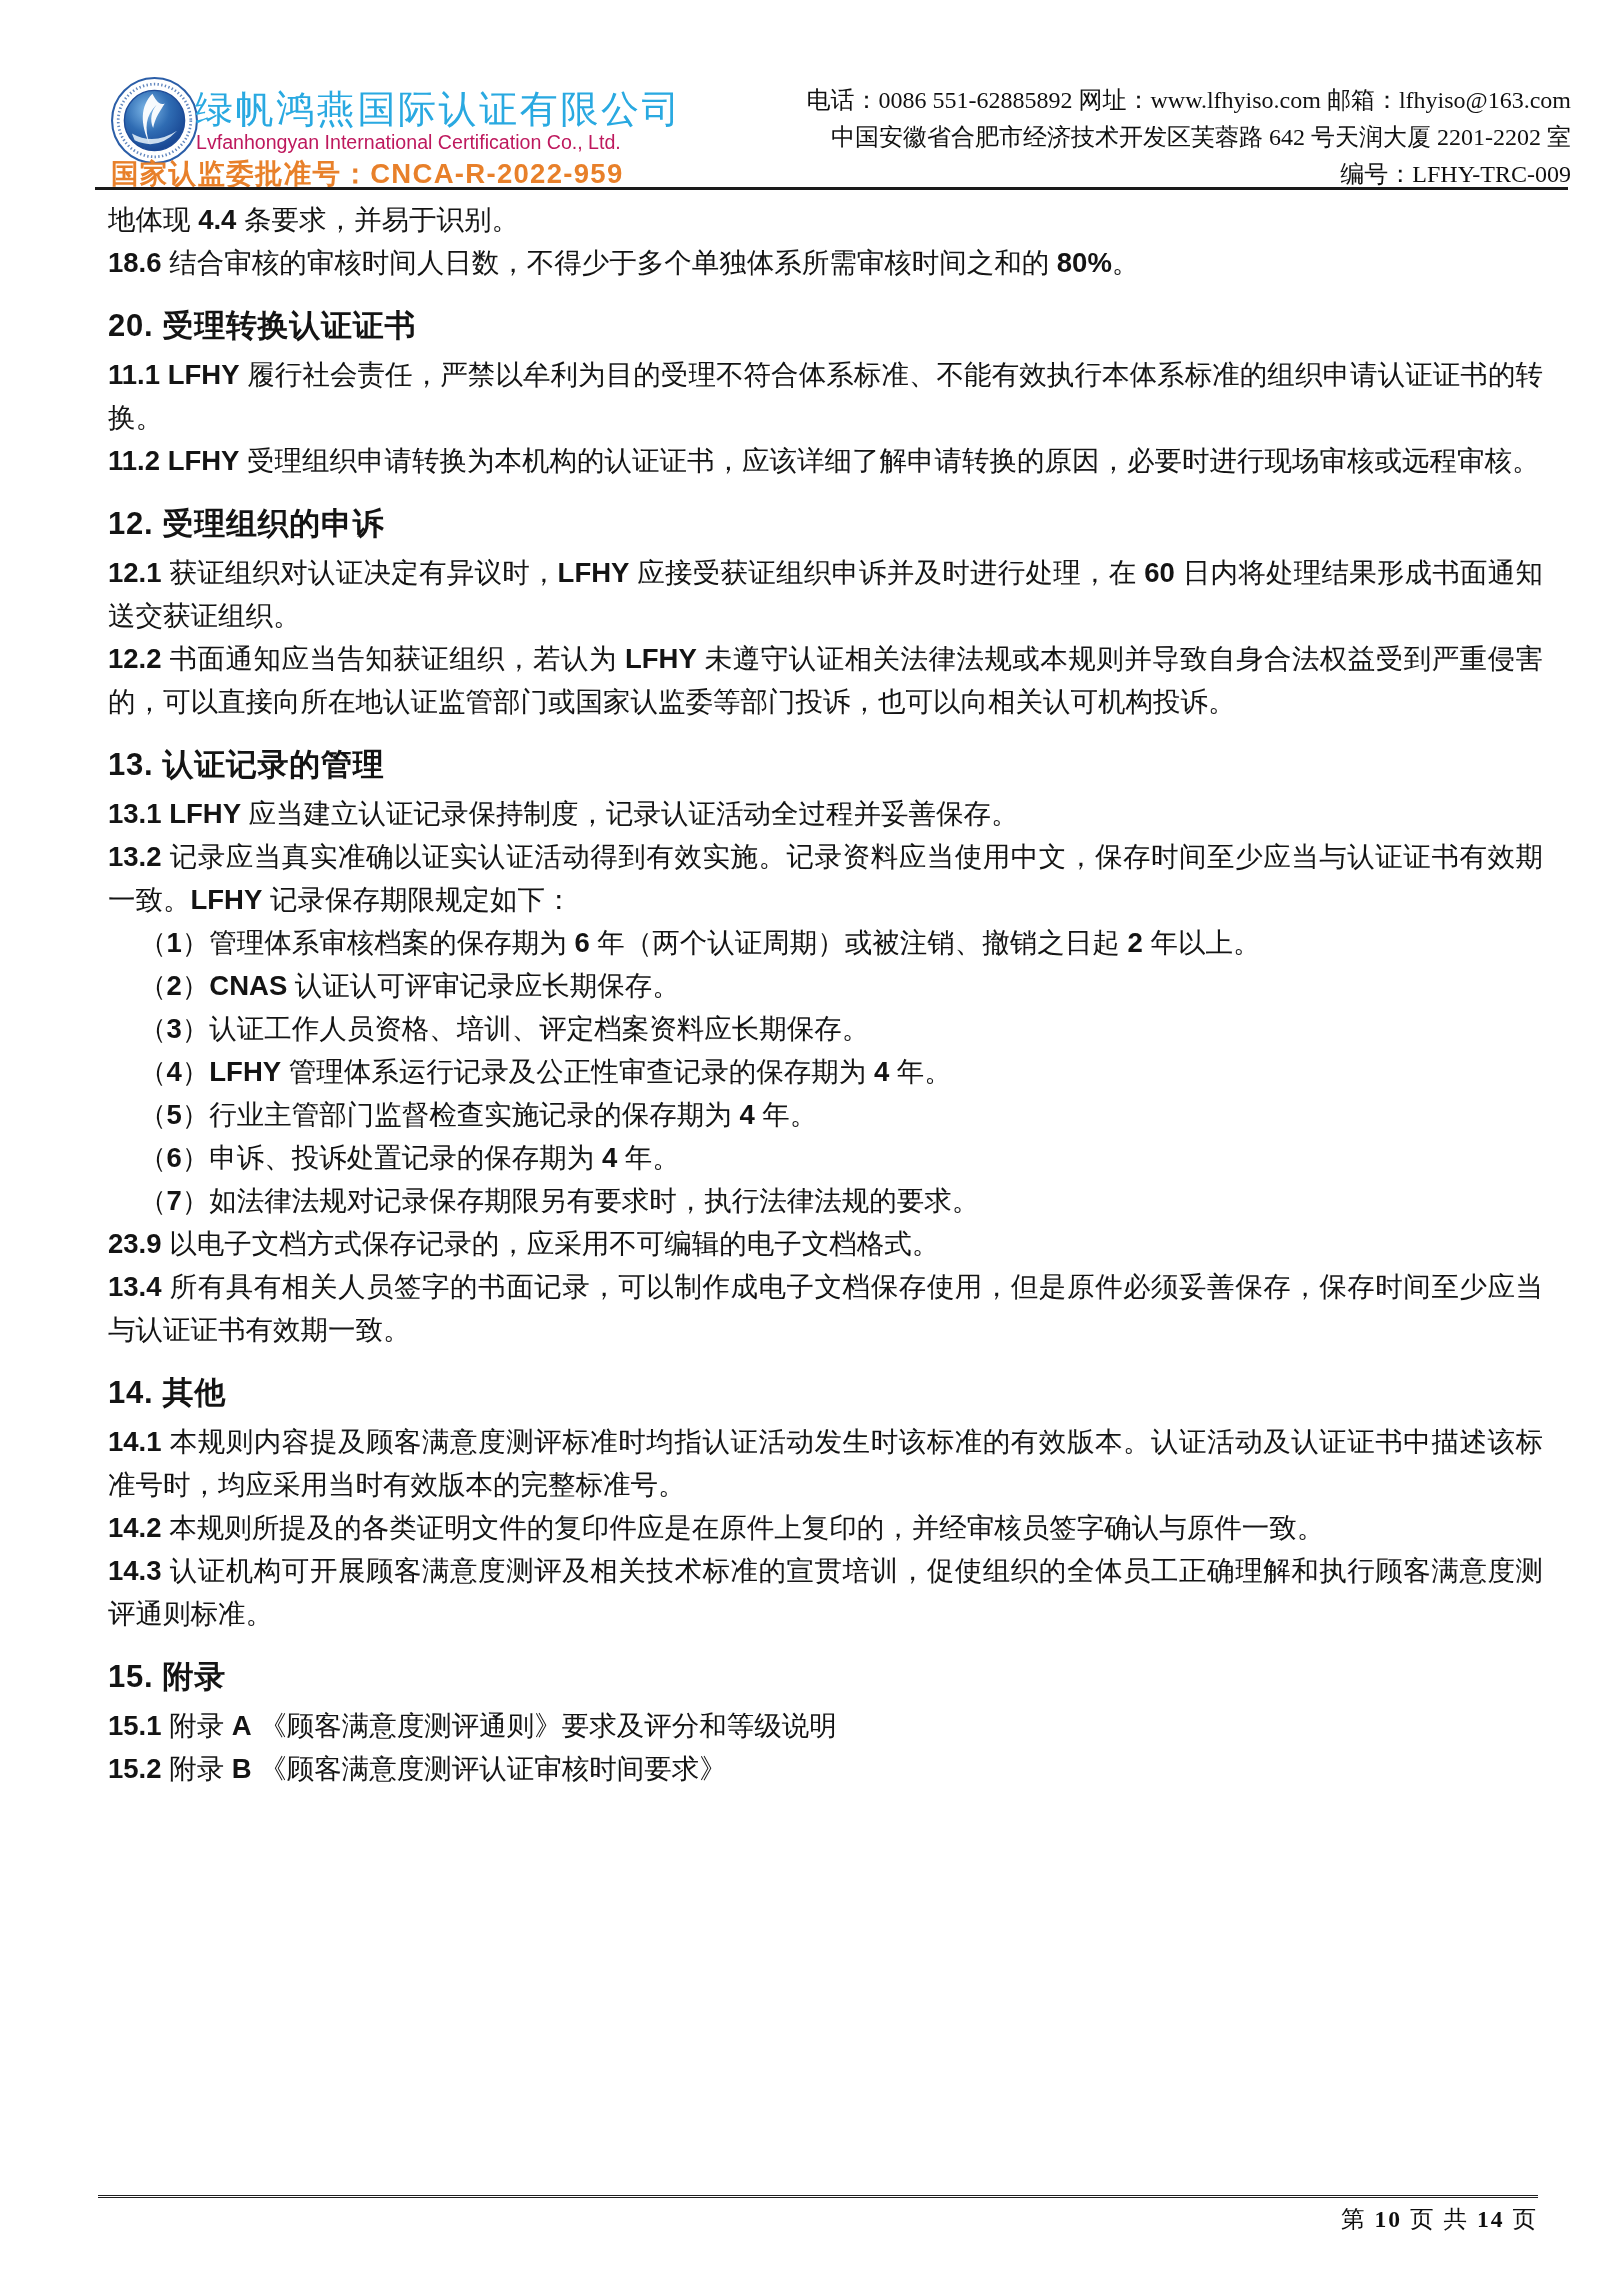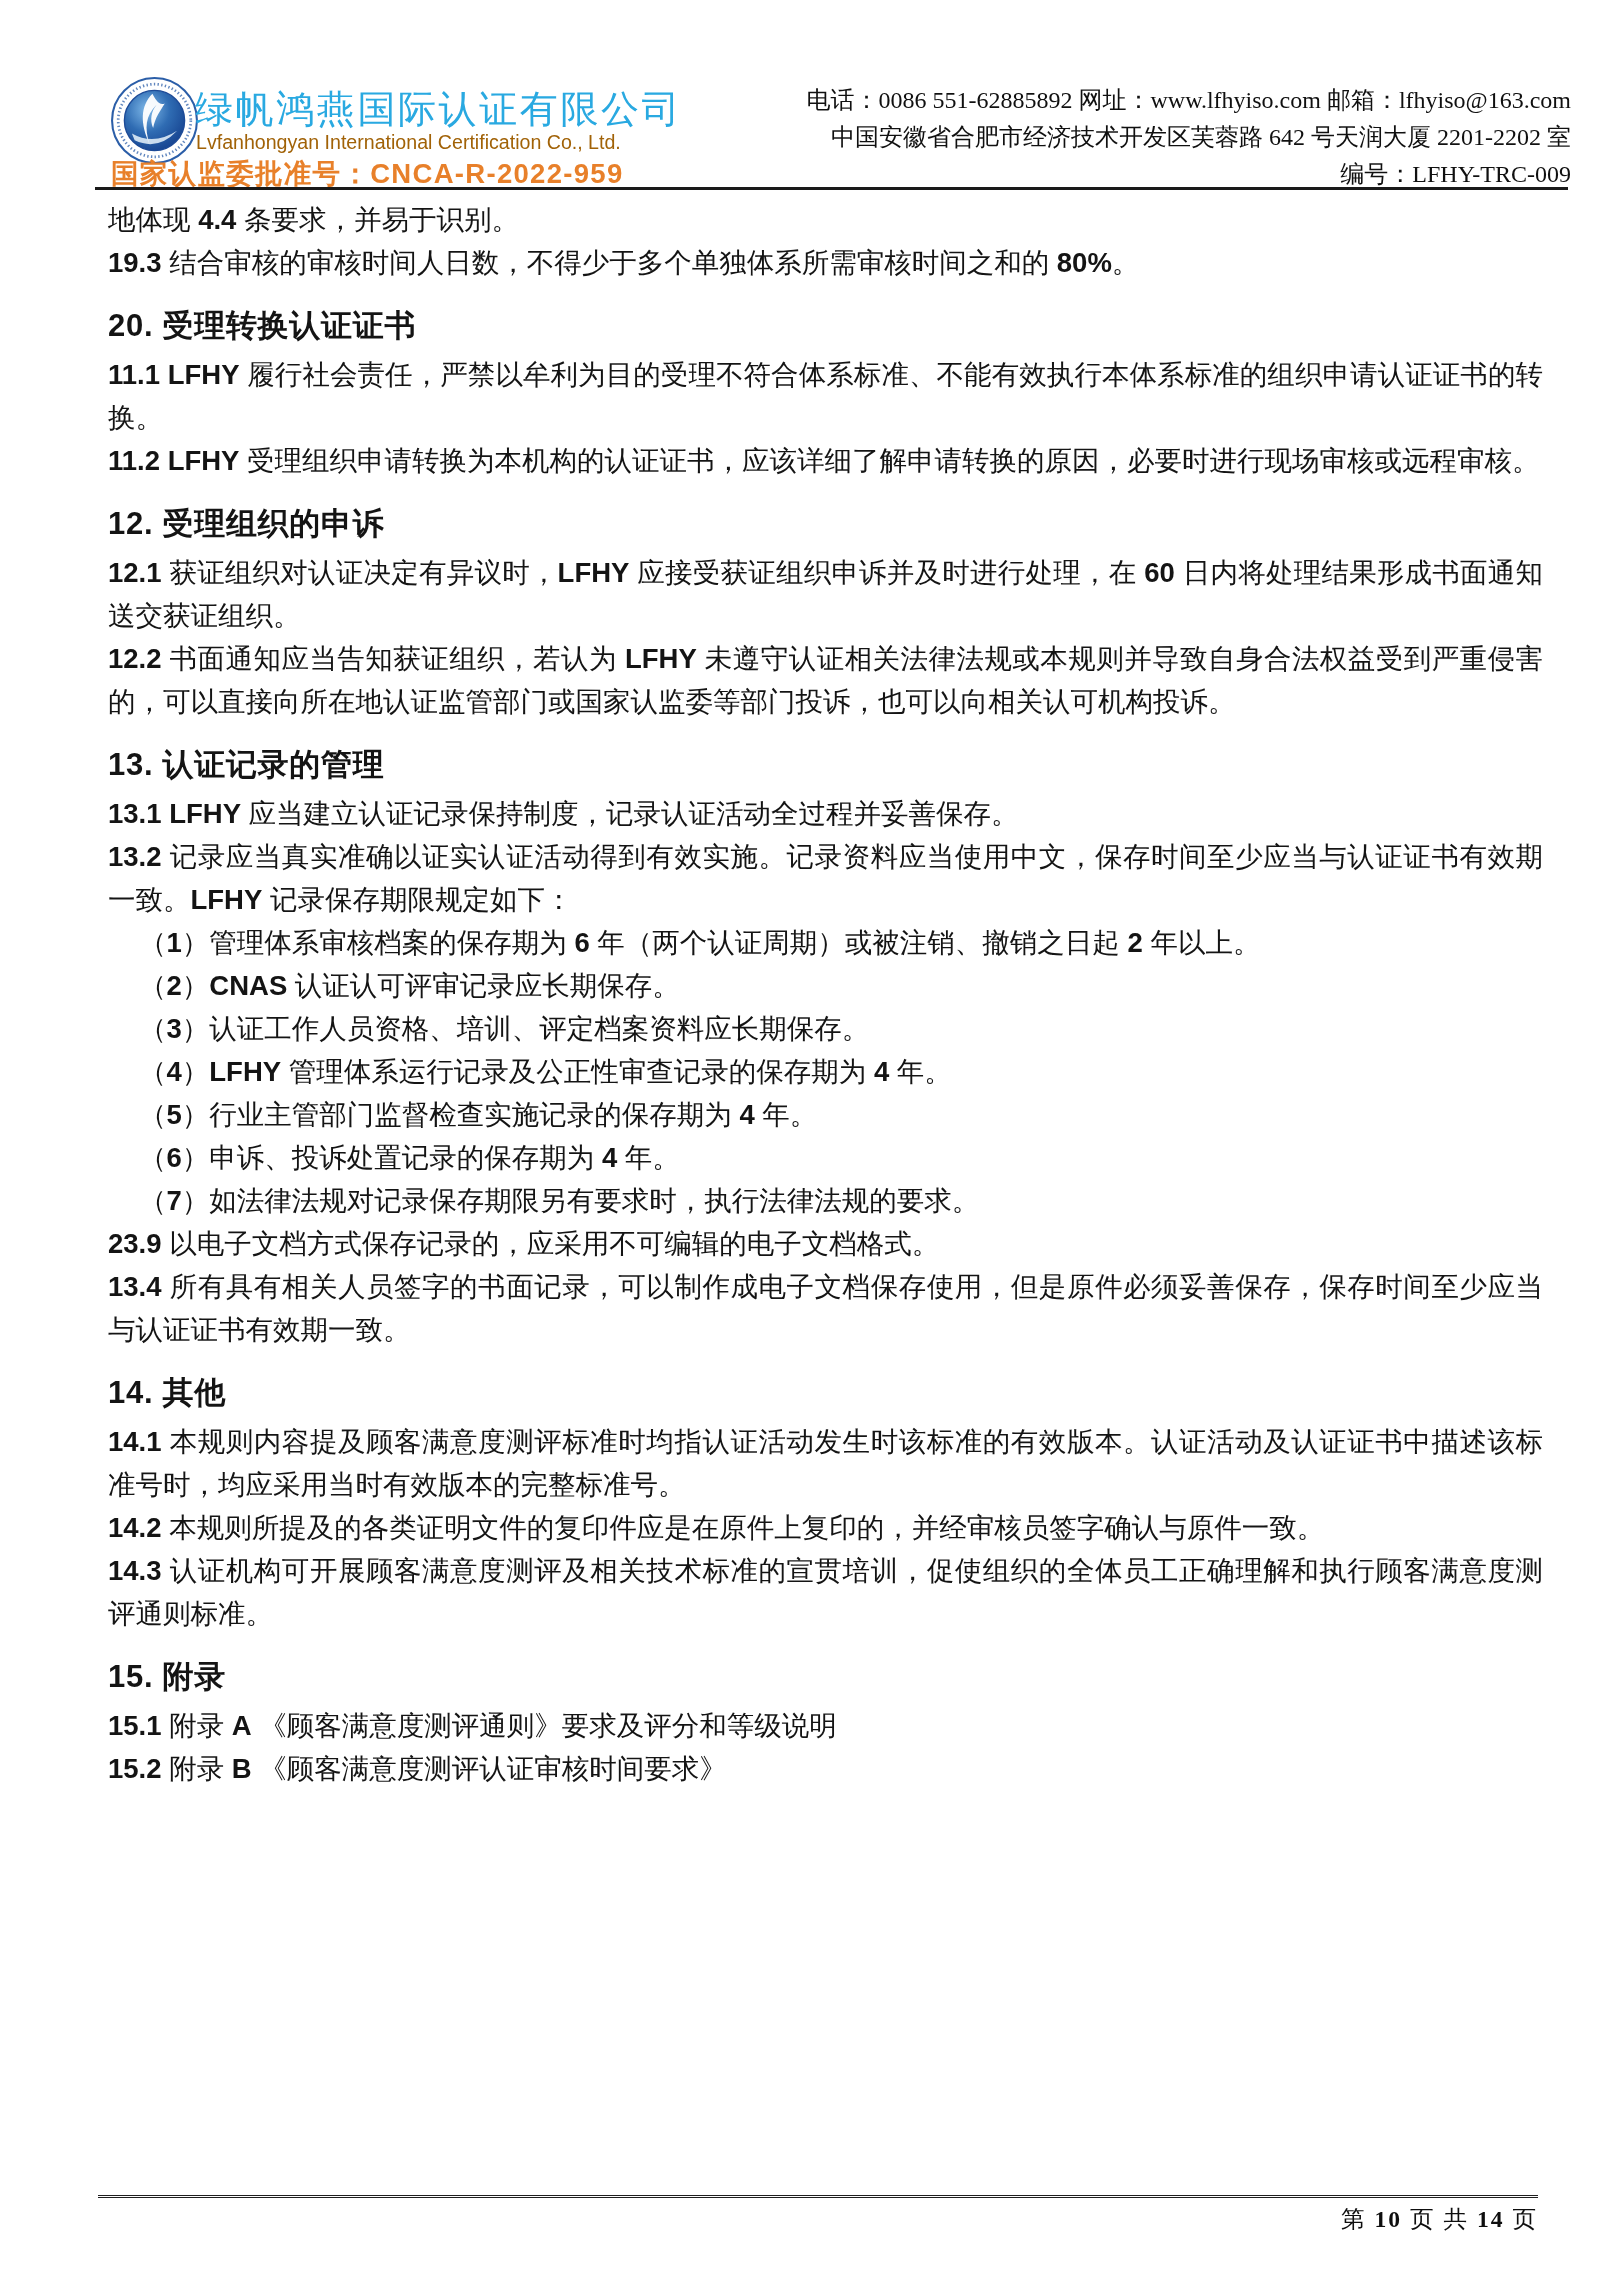--- a/index.html
+++ b/index.html
@@ -17,21 +17,21 @@
     position:absolute; left:110px; top:76px;
     width:89px; height:89px;
   }
   .brand-cn {
     position:absolute; left:195px; top:84px;
     font-size:38px; letter-spacing:2.6px;
     color:#29a9e1; font-weight:500; white-space:nowrap;
   }
   .brand-en {
     position:absolute; left:196px; top:131px;
-    font-size:19.6px; color:#a16207; white-space:nowrap;
+    font-size:19.6px; color:#be185d; white-space:nowrap;
   }
   .approval {
     position:absolute; left:111px; top:156px;
     font-size:27.5px; font-weight:700; letter-spacing:1.3px;
     color:#e8802a; white-space:nowrap;
   }
   .header-right {
     position:absolute; right:52px; top:82px; width:929px;
     text-align:right;
     font-family:"Liberation Serif", serif;
@@ -103,21 +103,21 @@
   <div class="header-right">
     <div>电话：0086 551-62885892  网址：www.lfhyiso.com  邮箱：lfhyiso@163.com</div>
     <div>中国安徽省合肥市经济技术开发区芙蓉路 642 号天润大厦 2201-2202 室</div>
     <div>编号：LFHY-TRC-009</div>
   </div>
 
   <div class="header-divider"></div>
 
   <div class="doc-body" id="doc-body">
       <p class="latinize">地体现 <b>4.4</b> 条要求，并易于识别。</p>
-      <p class="latinize"><b>19.3</b> 结合审核的审核时间人日数，不得少于多个单独体系所需审核时间之和的 <b>80%</b>。</p>
+      <p class="latinize"><b>18.6</b> 结合审核的审核时间人日数，不得少于多个单独体系所需审核时间之和的 <b>80%</b>。</p>
       <h2 class="latinize"><b>20.</b> 受理转换认证证书</h2>
       <p class="latinize"><b>11.1</b> <b>LFHY</b> 履行社会责任，严禁以牟利为目的受理不符合体系标准、不能有效执行本体系标准的组织申请认证证书的转换。</p>
       <p class="latinize"><b>11.2</b> <b>LFHY</b> 受理组织申请转换为本机构的认证证书，应该详细了解申请转换的原因，必要时进行现场审核或远程审核。</p>
       <h2 class="latinize"><b>12.</b> 受理组织的申诉</h2>
       <p class="latinize"><b>12.1</b> 获证组织对认证决定有异议时，<b>LFHY</b> 应接受获证组织申诉并及时进行处理，在 <b>60</b> 日内将处理结果形成书面通知送交获证组织。</p>
       <p class="latinize"><b>12.2</b> 书面通知应当告知获证组织，若认为 <b>LFHY</b> 未遵守认证相关法律法规或本规则并导致自身合法权益受到严重侵害的，可以直接向所在地认证监管部门或国家认监委等部门投诉，也可以向相关认可机构投诉。</p>
       <h2 class="latinize"><b>13.</b> 认证记录的管理</h2>
       <p class="latinize"><b>13.1</b> <b>LFHY</b> 应当建立认证记录保持制度，记录认证活动全过程并妥善保存。</p>
       <p class="latinize"><b>13.2</b> 记录应当真实准确以证实认证活动得到有效实施。记录资料应当使用中文，保存时间至少应当与认证证书有效期一致。<b>LFHY</b> 记录保存期限规定如下：</p>
       <div class="doc-li">

